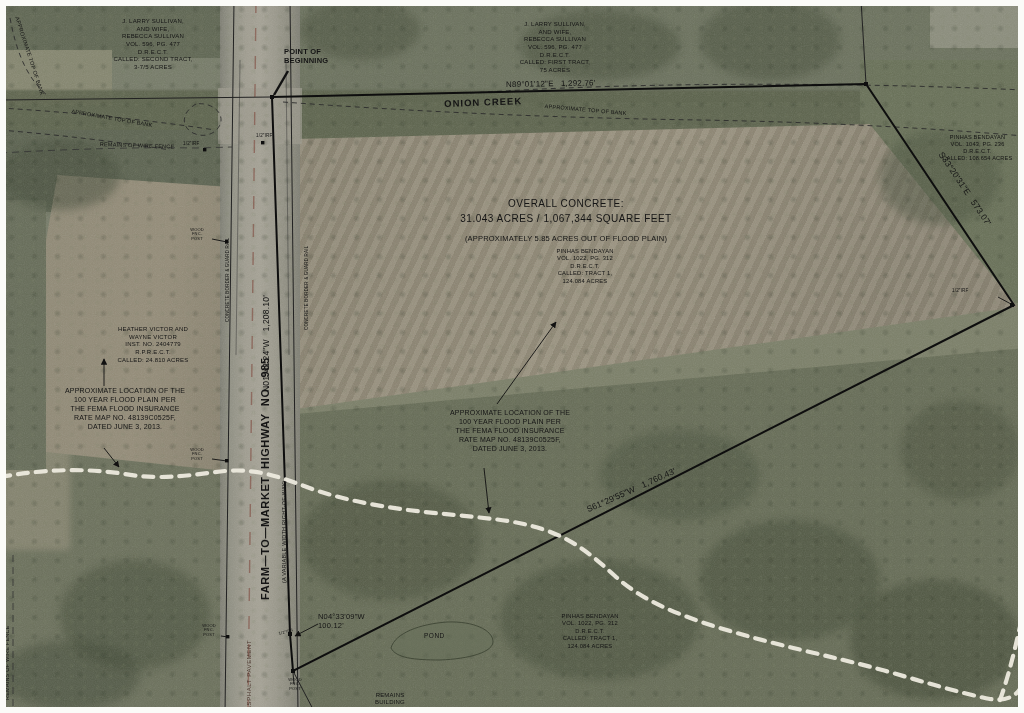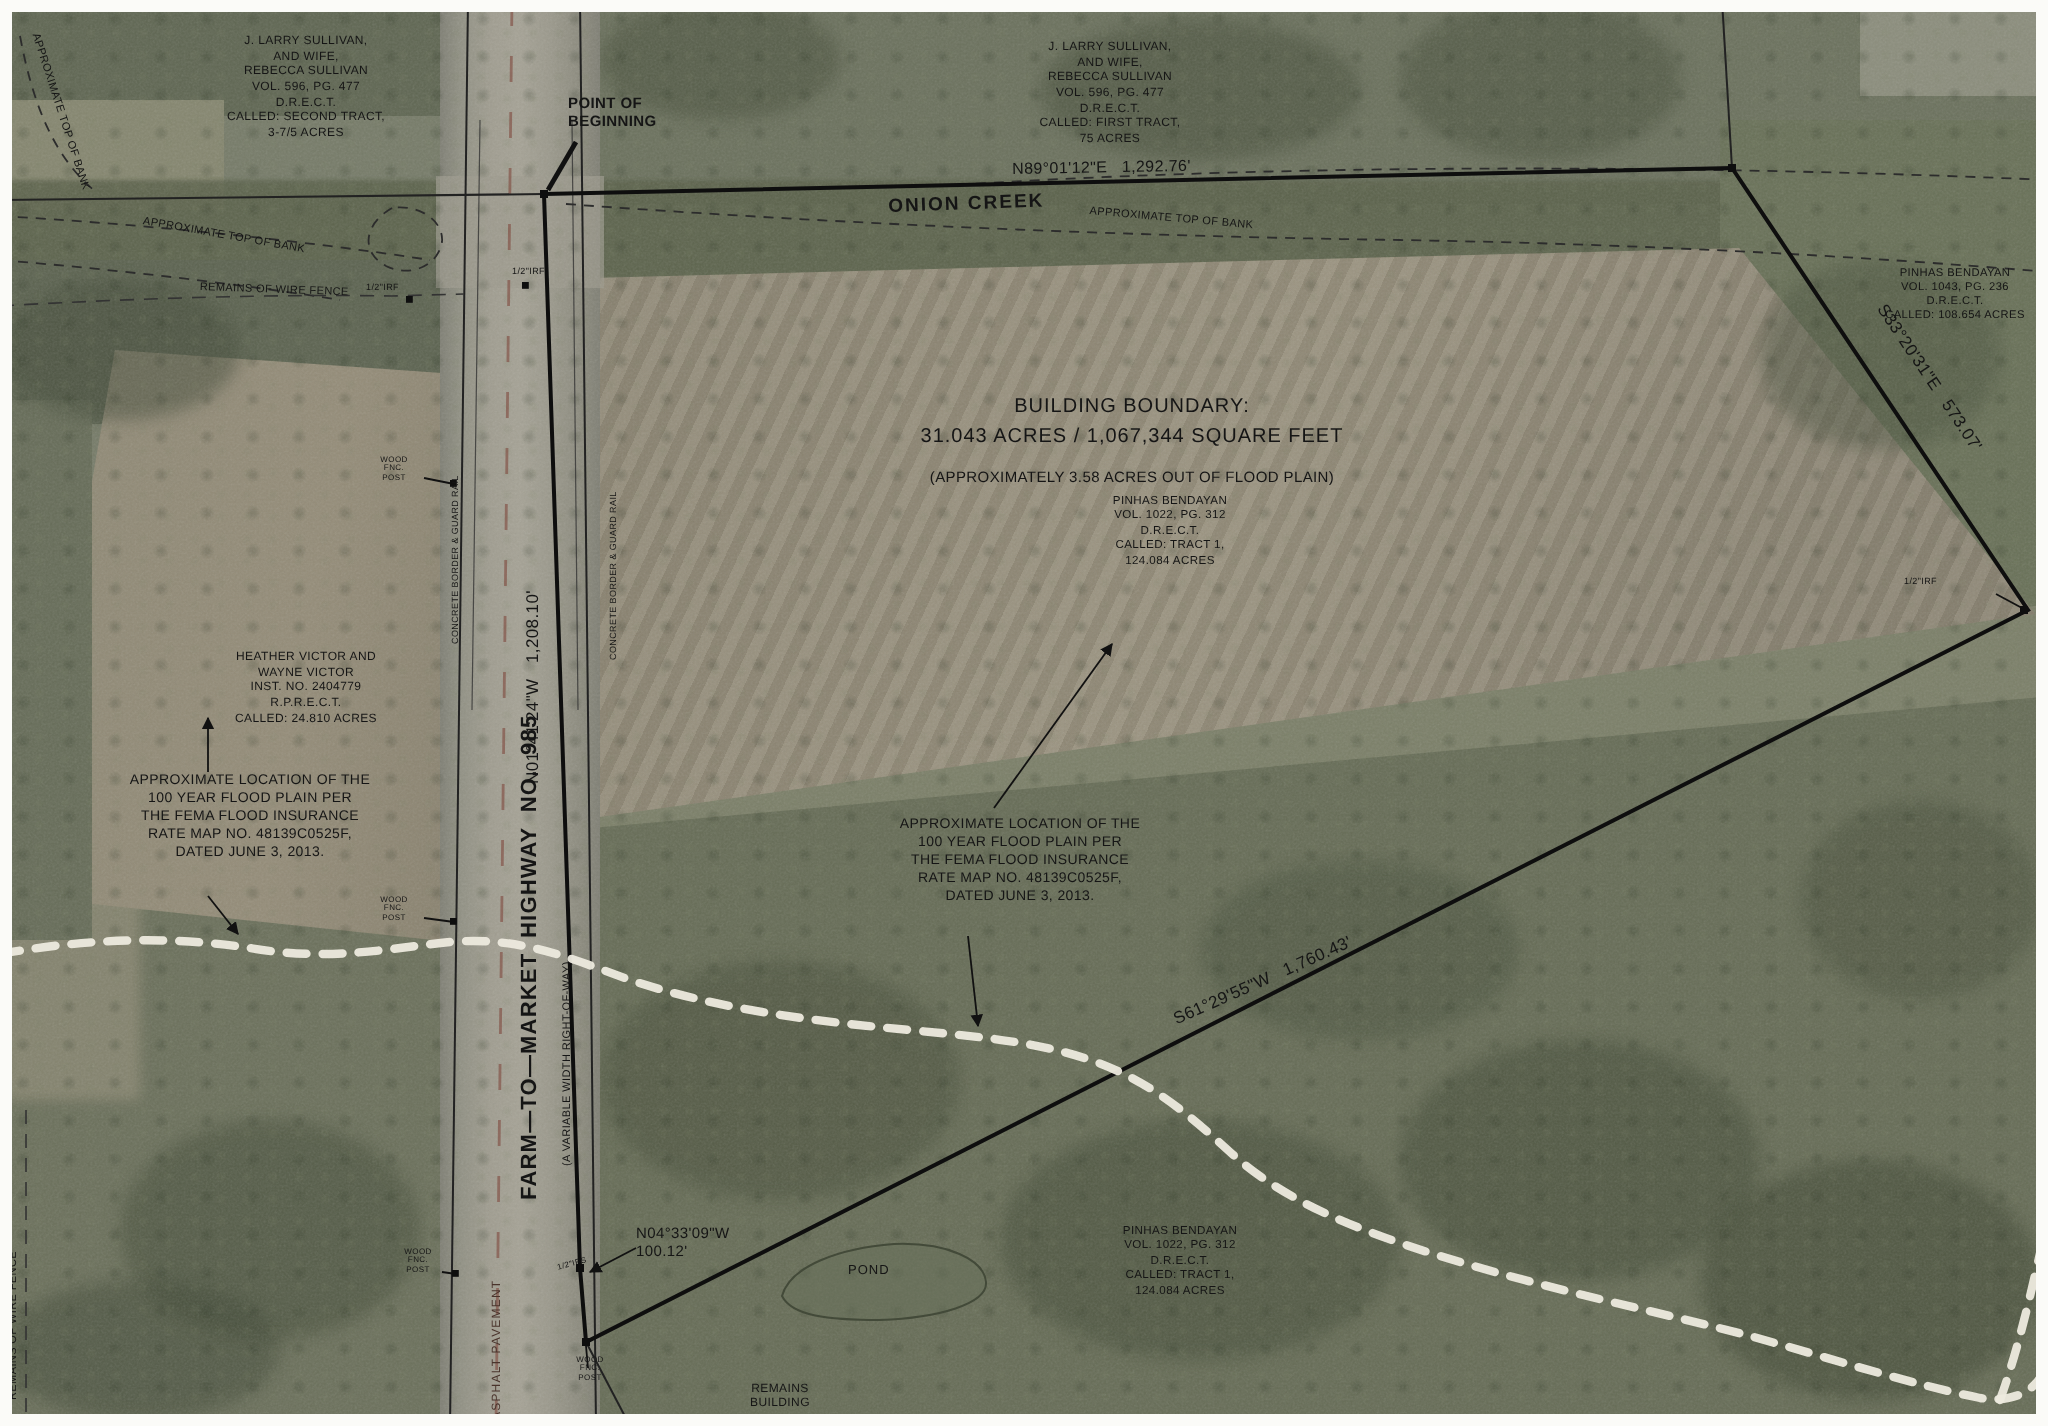--- a/index.html
+++ b/index.html
@@ -166,22 +166,22 @@
 <div class="lbl" style="left:545px;top:103px;font-size:5.5px;transform:rotate(5deg)">APPROXIMATE TOP OF BANK</div>
 <div class="lbl" style="left:72px;top:108px;font-size:5.5px;transform:rotate(10deg)">APPROXIMATE TOP OF BANK</div>
 <div class="lbl" style="left:20px;top:16px;font-size:5.5px;transform:rotate(72deg)">APPROXIMATE TOP OF BANK</div>
 <div class="lbl" style="left:100px;top:141px;font-size:5.5px;transform:rotate(2deg)">REMAINS OF WIRE FENCE</div>
 <div class="lbl" style="left:4px;top:700px;font-size:5.5px;transform:rotate(-90deg)">REMAINS OF WIRE FENCE</div>
 <div class="lbl ctr" style="left:930px;top:134px;width:95px;font-size:5.6px">PINHAS BENDAYAN
 VOL. 1043, PG. 236
 D.R.E.C.T.
 CALLED: 108.654 ACRES</div>
 <div class="lbl pre" style="left:945px;top:150px;font-size:8.5px;transform:rotate(56deg)">S33°20'31"E   573.07'</div>
-<div class="lbl ctr" style="left:416px;top:197px;width:300px;font-size:10px;letter-spacing:.5px;line-height:1.45"><span>BUILDING BOUNDARY:</span><br><span>31.043 ACRES / 1,067,344 SQUARE FEET</span></div>
-<div class="lbl ctr" style="left:416px;top:234px;width:300px;font-size:7.5px">(APPROXIMATELY 3.58 ACRES OUT OF FLOOD PLAIN)</div>
+<div class="lbl ctr" style="left:416px;top:197px;width:300px;font-size:10px;letter-spacing:.5px;line-height:1.45"><span>OVERALL CONCRETE:</span><br><span>31.043 ACRES / 1,067,344 SQUARE FEET</span></div>
+<div class="lbl ctr" style="left:416px;top:234px;width:300px;font-size:7.5px">(APPROXIMATELY 5.85 ACRES OUT OF FLOOD PLAIN)</div>
 <div class="lbl ctr" style="left:525px;top:248px;width:120px;font-size:5.8px">PINHAS BENDAYAN
 VOL. 1022, PG. 312
 D.R.E.C.T.
 CALLED: TRACT 1,
 124.084 ACRES</div>
 <div class="lbl ctr" style="left:88px;top:326px;width:130px;font-size:6px">HEATHER VICTOR AND
 WAYNE VICTOR
 INST. NO. 2404779
 R.P.R.E.C.T.
 CALLED: 24.810 ACRES</div>

